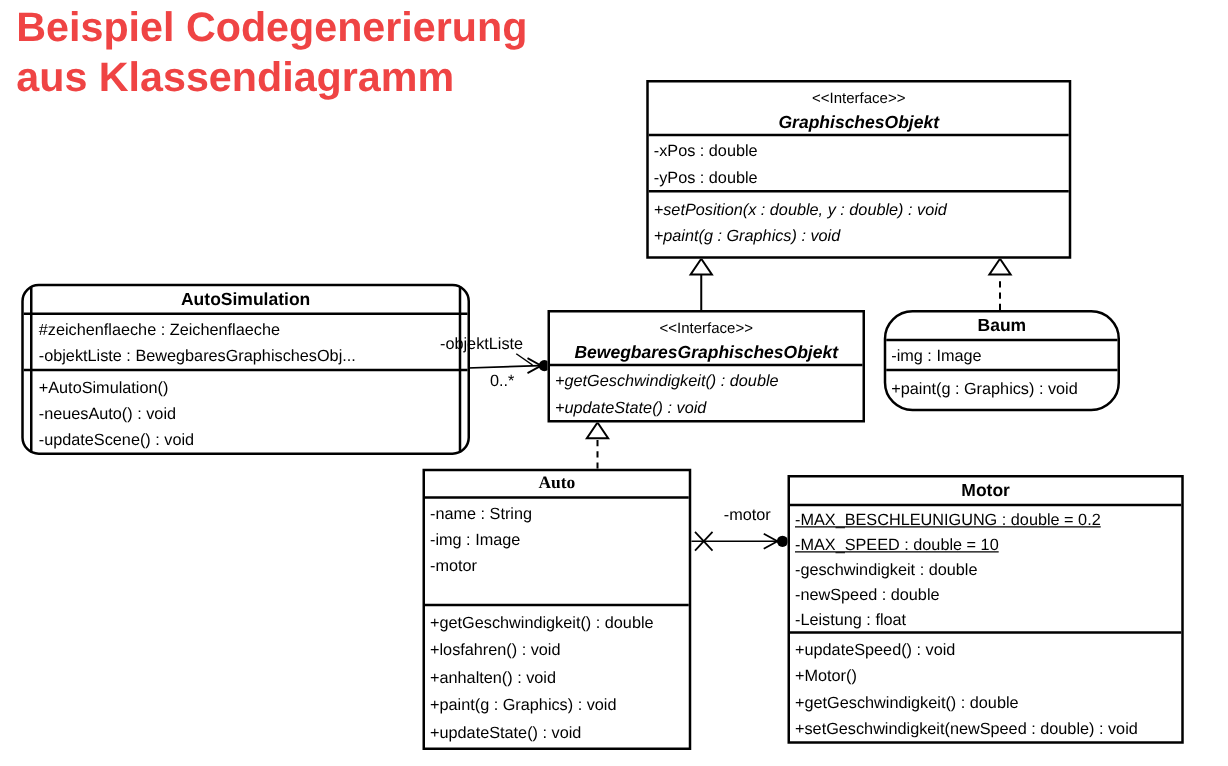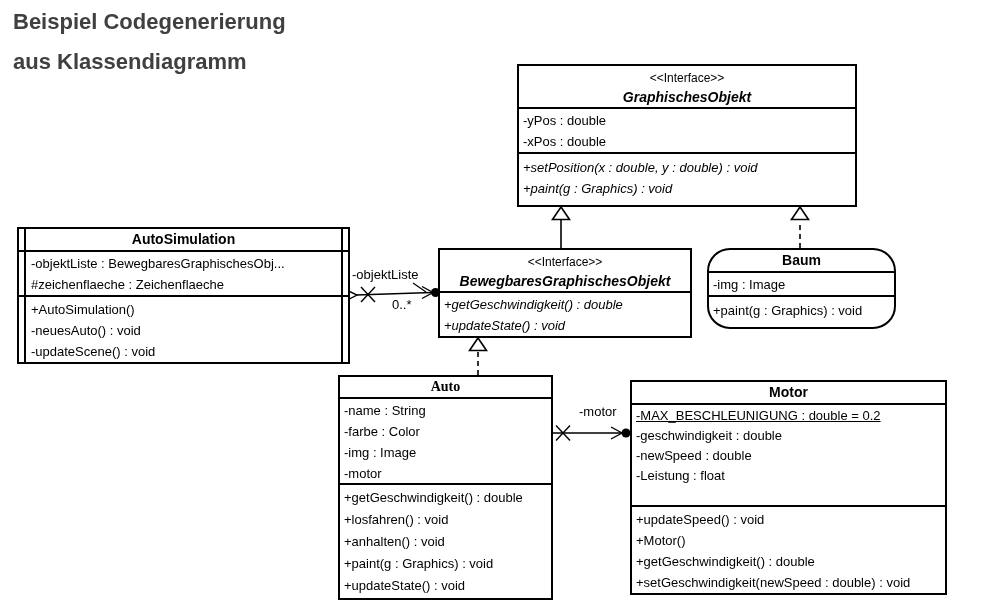--- a/index.html
+++ b/index.html
@@ -2,22 +2,22 @@
 <html><head>
 <meta charset="utf-8">
 <style>
   html,body { margin:0; padding:0; background:#ffffff; }
   .canvas {
     position:relative; width:982px; height:613px; background:#ffffff;
     font-family:"Liberation Sans", sans-serif; overflow:hidden; color:#000;
   }
   .slide-title {
     position:absolute; left:13px; top:2px;
-    font-size:22px; font-weight:bold; line-height:40px;
-    color:#404040; white-space:nowrap;
+    font-size:33px; font-weight:bold; line-height:40px;
+    color:#ef4444; white-space:nowrap;
   }
   svg.rel-layer { position:absolute; left:0; top:0; z-index:1; }
   .uml-class {
     position:absolute; z-index:2; background:#ffffff;
     border:2px solid #000; box-sizing:border-box; font-size:13px;
   }
   .uml-class .cls-header { text-align:center; font-weight:bold; box-sizing:border-box; overflow:hidden; }
   .uml-class .stereotype { font-weight:normal; font-style:normal; font-size:12px; line-height:18px; padding-top:3px; }
   .uml-class .cls-name { font-size:14px; line-height:20px; }
   .uml-class.interface .cls-name { font-style:italic; }
@@ -91,38 +91,38 @@
   <div class="rel-label" style="left:352px; top:267px;">-objektListe</div>
   <div class="rel-label" style="left:392px; top:297px;">0..*</div>
   <div class="rel-label" style="left:579px; top:404px;">-motor</div>
 
   <div class="uml-class interface" style="left:517px; top:64px; width:340px; height:143px;">
     <div class="cls-header" style="height:41px;">
       <div class="stereotype">&lt;&lt;Interface&gt;&gt;</div>
       <div class="cls-name">GraphischesObjekt</div>
     </div>
     <div class="cmp" style="height:45px;">
+        <div class="member">-xPos : double</div>
         <div class="member">-yPos : double</div>
-        <div class="member">-xPos : double</div>
       </div>
     <div class="cmp italic" style="height:53px; padding-top:3px;">
         <div class="member">+setPosition(x : double, y : double) : void</div>
         <div class="member">+paint(g : Graphics) : void</div>
       </div>
   </div>
 
-  <div class="uml-class" style="left:17px; top:227px; width:333px; height:137px;">
+  <div class="uml-class" style="left:17px; top:227px; width:359px; height:137px;border-radius:14px;">
     <div class="vline" style="left:5px;"></div>
     <div class="vline" style="right:5px;"></div>
     <div class="cls-header" style="height:21px;">
       <div class="cls-name" style="line-height:21px;">AutoSimulation</div>
     </div>
     <div class="cmp" style="height:45px; padding-left:12px;">
+        <div class="member">#zeichenflaeche : Zeichenflaeche</div>
         <div class="member">-objektListe : BewegbaresGraphischesObj...</div>
-        <div class="member">#zeichenflaeche : Zeichenflaeche</div>
       </div>
     <div class="cmp" style="height:67px; padding-left:12px; padding-top:2px;">
         <div class="member">+AutoSimulation()</div>
         <div class="member">-neuesAuto() : void</div>
         <div class="member">-updateScene() : void</div>
       </div>
   </div>
 
   <div class="uml-class interface" style="left:438px; top:248px; width:254px; height:90px;">
     <div class="cls-header" style="height:41px;">
@@ -146,40 +146,40 @@
         <div class="member">+paint(g : Graphics) : void</div>
       </div>
   </div>
 
   <div class="uml-class" style="left:338px; top:375px; width:215px; height:225px;">
     <div class="cls-header" style="height:20px;">
       <div class="cls-name" style="line-height:20px;font-family:Liberation Serif, serif;">Auto</div>
     </div>
     <div class="cmp" style="height:86px; line-height:21px;">
         <div class="member">-name : String</div>
-        <div class="member">-farbe : Color</div>
         <div class="member">-img : Image</div>
         <div class="member">-motor</div>
       </div>
     <div class="cmp" style="height:115px; line-height:22px; padding-top:2px;">
         <div class="member">+getGeschwindigkeit() : double</div>
         <div class="member">+losfahren() : void</div>
         <div class="member">+anhalten() : void</div>
         <div class="member">+paint(g : Graphics) : void</div>
         <div class="member">+updateState() : void</div>
       </div>
   </div>
 
   <div class="uml-class" style="left:630px; top:380px; width:317px; height:215px;">
     <div class="cls-header" style="height:21px;">
       <div class="cls-name" style="line-height:21px;">Motor</div>
     </div>
     <div class="cmp" style="height:102px; line-height:20px;">
       <span class="memgroup underlined">
           <div class="member">-MAX_BESCHLEUNIGUNG : double = 0.2</div>
+          <div class="member">-MAX_SPEED : double = 10</div>
         </span>
       <span class="memgroup">
           <div class="member">-geschwindigkeit : double</div>
           <div class="member">-newSpeed : double</div>
           <div class="member">-Leistung : float</div>
         </span>
     </div>
     <div class="cmp" style="height:85px; padding-top:2px;">
         <div class="member">+updateSpeed() : void</div>
         <div class="member">+Motor()</div>

